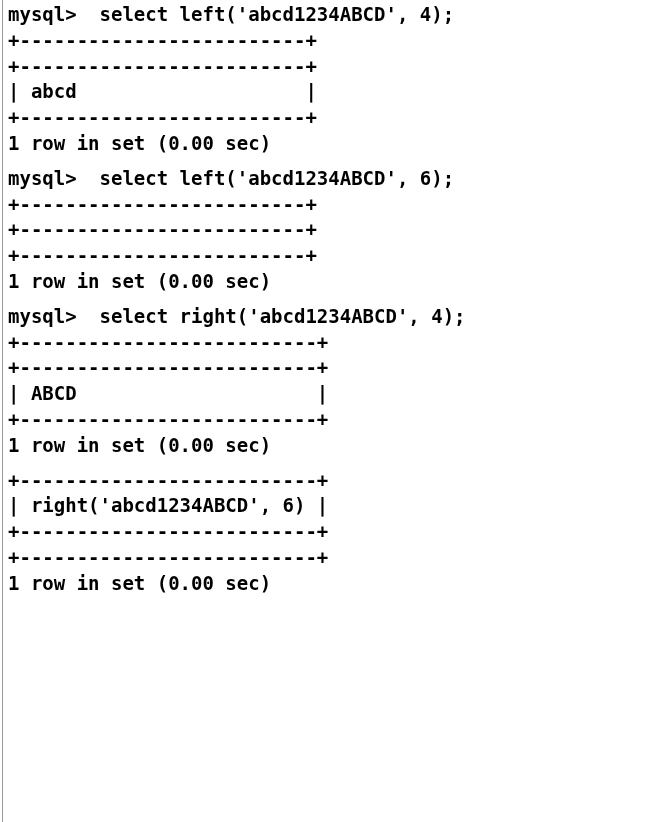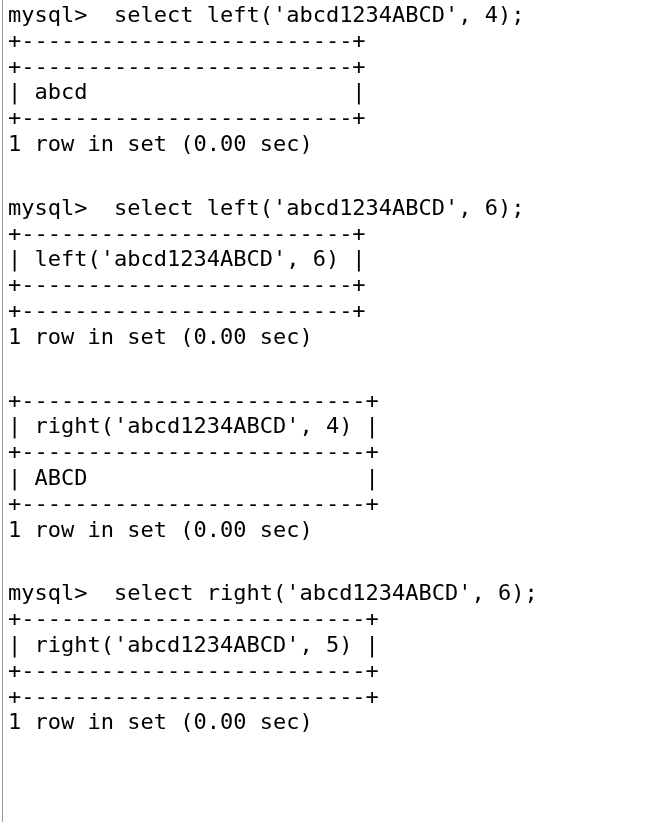--- a/index.html
+++ b/index.html
@@ -23,25 +23,25 @@
     top: 0;
     width: 1px;
     height: 822px;
     background: #9b9b9b;
   }
   .screen {
     position: absolute;
     left: 8px;
     top: 2px;
     color: #000000;
-    font-size: 22px;
-    font-weight: normal;
+    font-size: 19px;
+    font-weight: bold;
   }
   .block { margin: 0; }
-  .block + .block { margin-top: 38px; }
+  .block + .block { margin-top: 9px; }
   .line {
     white-space: pre;
     height: 25.8px;
     line-height: 25.8px;
     letter-spacing: 0;
   }
 </style>
 </head>
 <body>
 
@@ -55,38 +55,36 @@
       <div class="line">+-------------------------+</div>
       <div class="line">+-------------------------+</div>
       <div class="line">| abcd                    |</div>
       <div class="line">+-------------------------+</div>
       <div class="line">1 row in set (0.00 sec)</div>
     </div>
 
     <div class="block">
       <div class="line">mysql&gt;  select left('abcd1234ABCD', 6);</div>
       <div class="line">+-------------------------+</div>
-      <div class="line">| left('abcd1234ABCD', 6) |</div>
       <div class="line">+-------------------------+</div>
       <div class="line">+-------------------------+</div>
       <div class="line">1 row in set (0.00 sec)</div>
     </div>
 
     <div class="block">
+      <div class="line">mysql&gt;  select right('abcd1234ABCD', 4);</div>
       <div class="line">+--------------------------+</div>
-      <div class="line">| right('abcd1234ABCD', 4) |</div>
       <div class="line">+--------------------------+</div>
       <div class="line">| ABCD                     |</div>
       <div class="line">+--------------------------+</div>
       <div class="line">1 row in set (0.00 sec)</div>
     </div>
 
     <div class="block">
-      <div class="line">mysql&gt;  select right('abcd1234ABCD', 6);</div>
       <div class="line">+--------------------------+</div>
-      <div class="line">| right('abcd1234ABCD', 5) |</div>
+      <div class="line">| right('abcd1234ABCD', 6) |</div>
       <div class="line">+--------------------------+</div>
       <div class="line">+--------------------------+</div>
       <div class="line">1 row in set (0.00 sec)</div>
     </div>
 
   </div>
 </div>
 
 </body></html>

